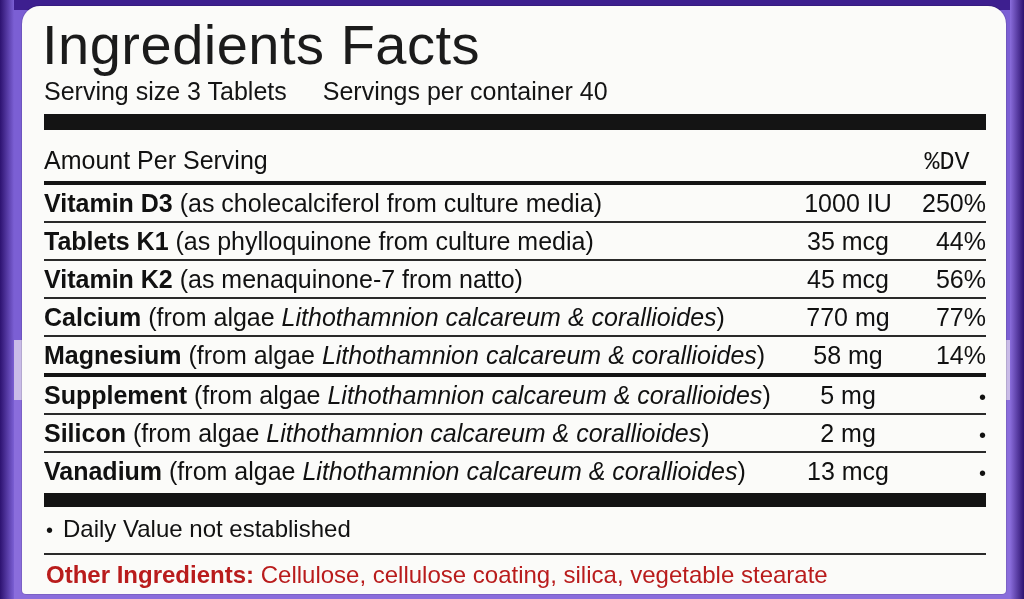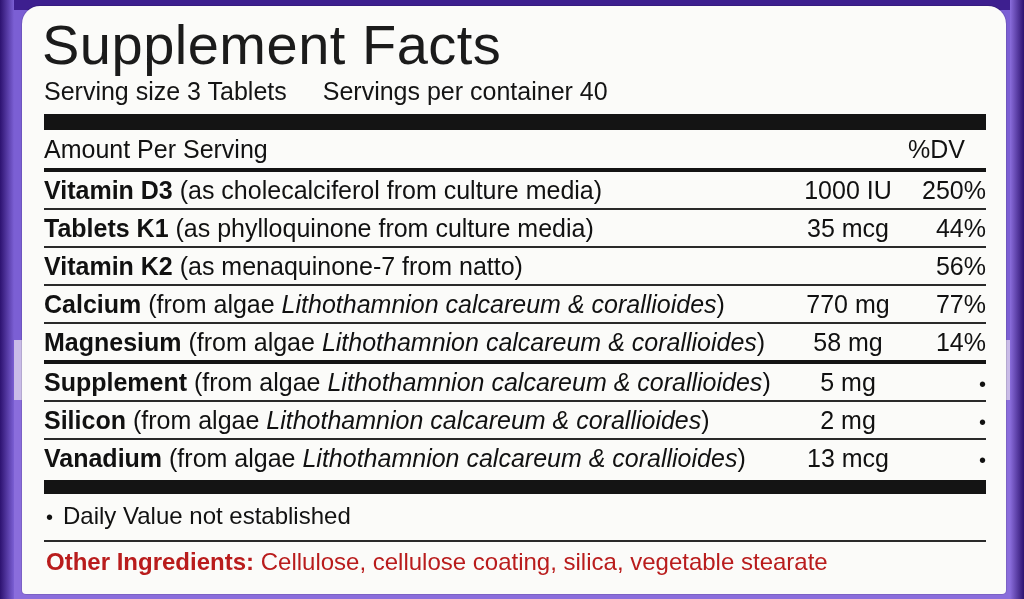--- a/index.html
+++ b/index.html
@@ -117,27 +117,28 @@
     min-width: 108px;
     padding-right: 6px;
   }
   .row .dv {
     flex: 0 0 auto;
     text-align: right;
     min-width: 78px;
   }
   .row.header {
     font-size: 25px;
-    padding-top: 5px;
+    padding-top: 16px;
     padding-bottom: 4px;
   }
   .row.header .dv-head {
     flex: 0 0 auto;
-    text-align: left;
+    text-align: center;
     min-width: 78px;
+    font-family: Liberation Mono, monospace;
   }
   .nutrient {
     font-weight: bold;
   }
   .source {
     font-weight: normal;
     margin-top: 31px;
   }
   .ital {
     font-style: italic;
@@ -179,21 +180,21 @@
   <div class="bg-band band-top"></div>
   <div class="bg-band band-upper"></div>
   <div class="bg-band band-mid"></div>
   <div class="bg-band band-lower"></div>
   <div class="edge-left"></div>
   <div class="edge-right"></div>
 
   <div class="panel">
     <div class="inner">
 
-      <div class="title">Supplement Facts</div>
+      <div class="title">Ingredients Facts</div>
 
       <div class="serving-line">
         <span>Serving size 3 Tablets</span>
         <span>Servings per container 40</span>
       </div>
 
       <div class="rule-thick"></div>
 
       <div class="row header">
         <span class="name">Amount Per Serving</span>
@@ -211,20 +212,21 @@
 
       <div class="row">
         <span class="name"><span class="nutrient">Tablets K1</span><span class="source"> (as phylloquinone from culture media)</span><span class="source ital"></span><span class="source"></span></span>
         <span class="amount">35 mcg</span>
         <span class="dv">44%</span>
       </div>
       <div class="rule-thin"></div>
 
       <div class="row">
         <span class="name"><span class="nutrient">Vitamin K2</span><span class="source"> (as menaquinone-7 from natto)</span><span class="source ital"></span><span class="source"></span></span>
+        <span class="amount">45 mcg</span>
         <span class="dv">56%</span>
       </div>
       <div class="rule-thin"></div>
 
       <div class="row">
         <span class="name"><span class="nutrient">Calcium</span><span class="source"> (from algae </span><span class="source ital">Lithothamnion calcareum &amp; corallioides</span><span class="source">)</span></span>
         <span class="amount">770 mg</span>
         <span class="dv">77%</span>
       </div>
       <div class="rule-thin"></div>

